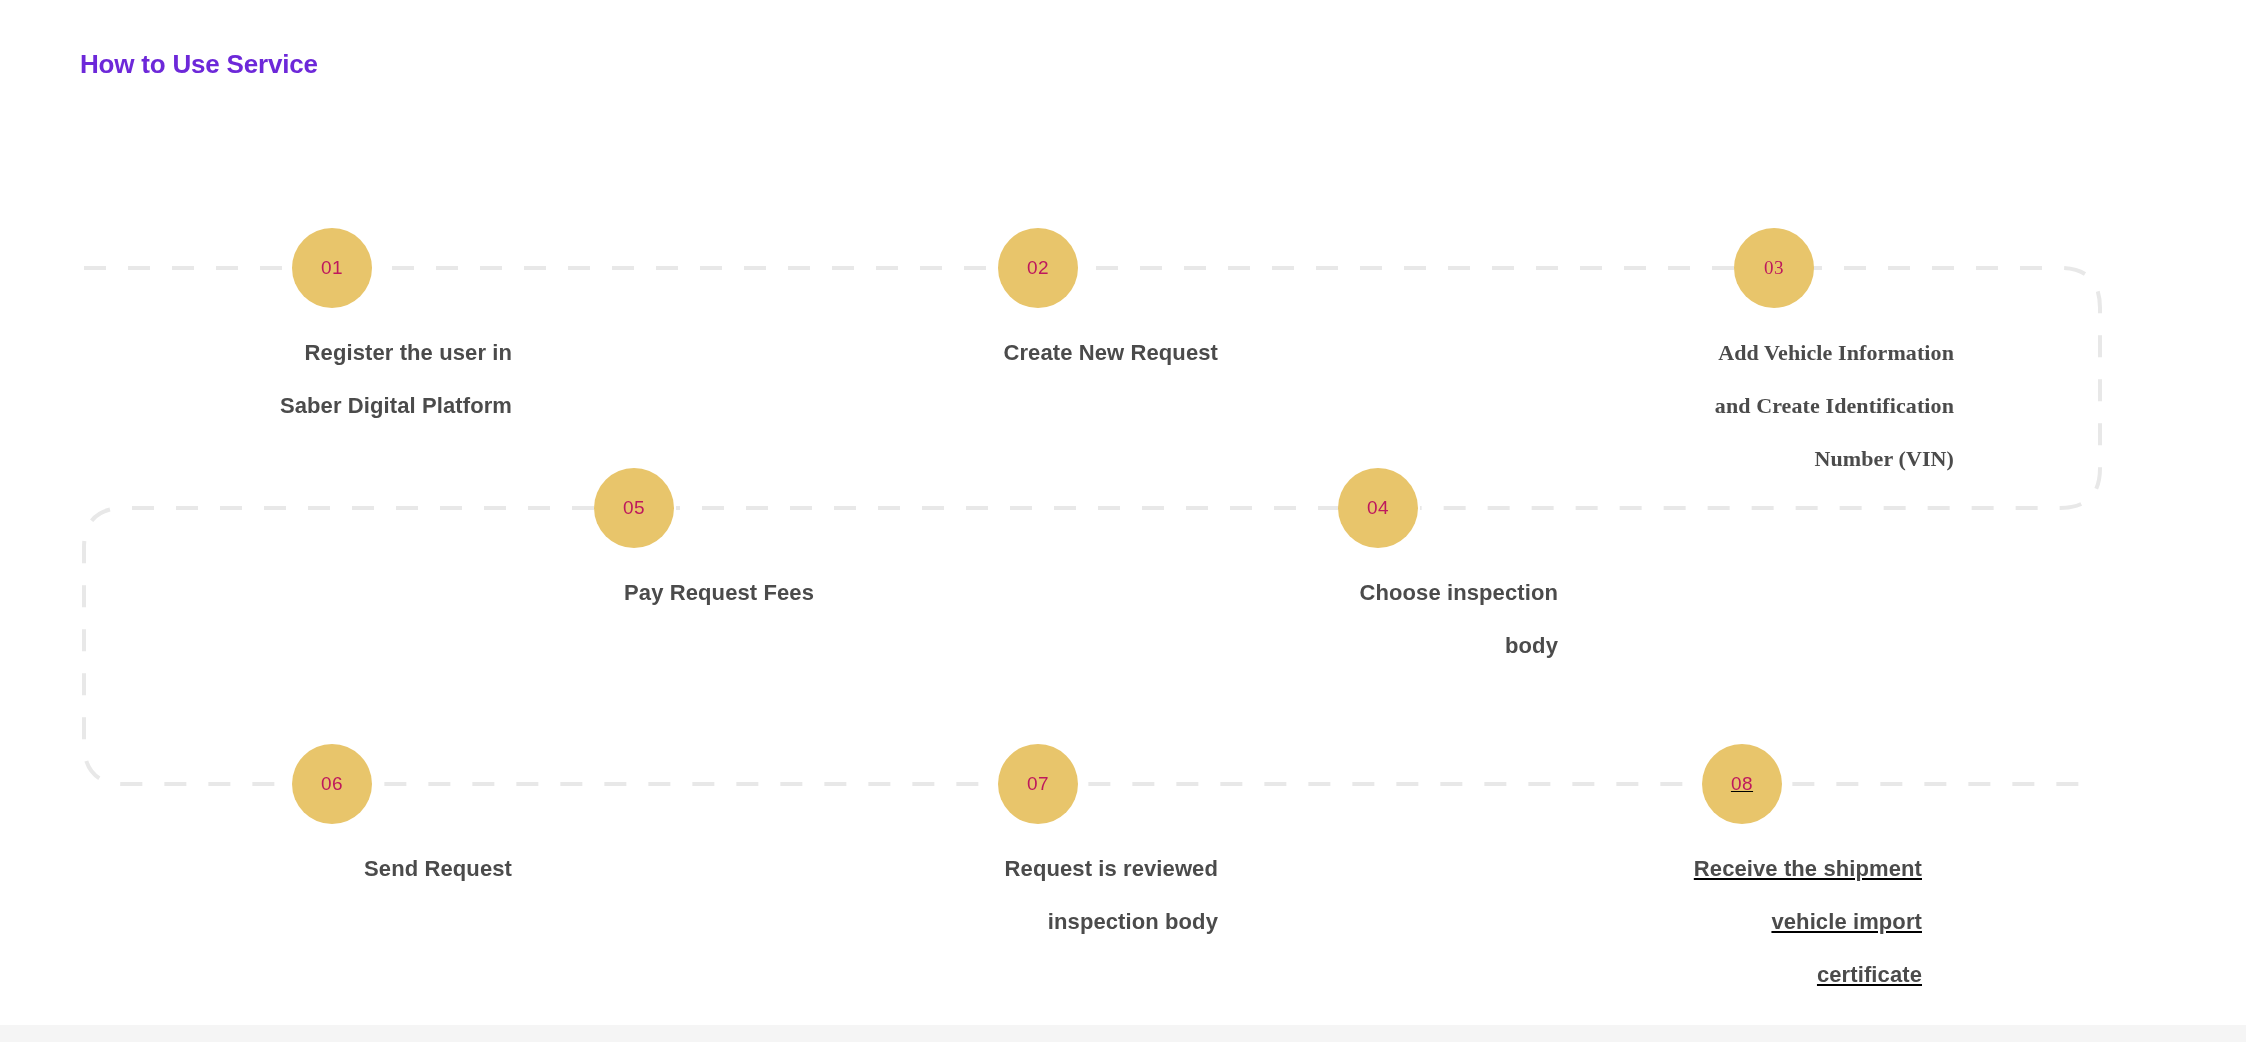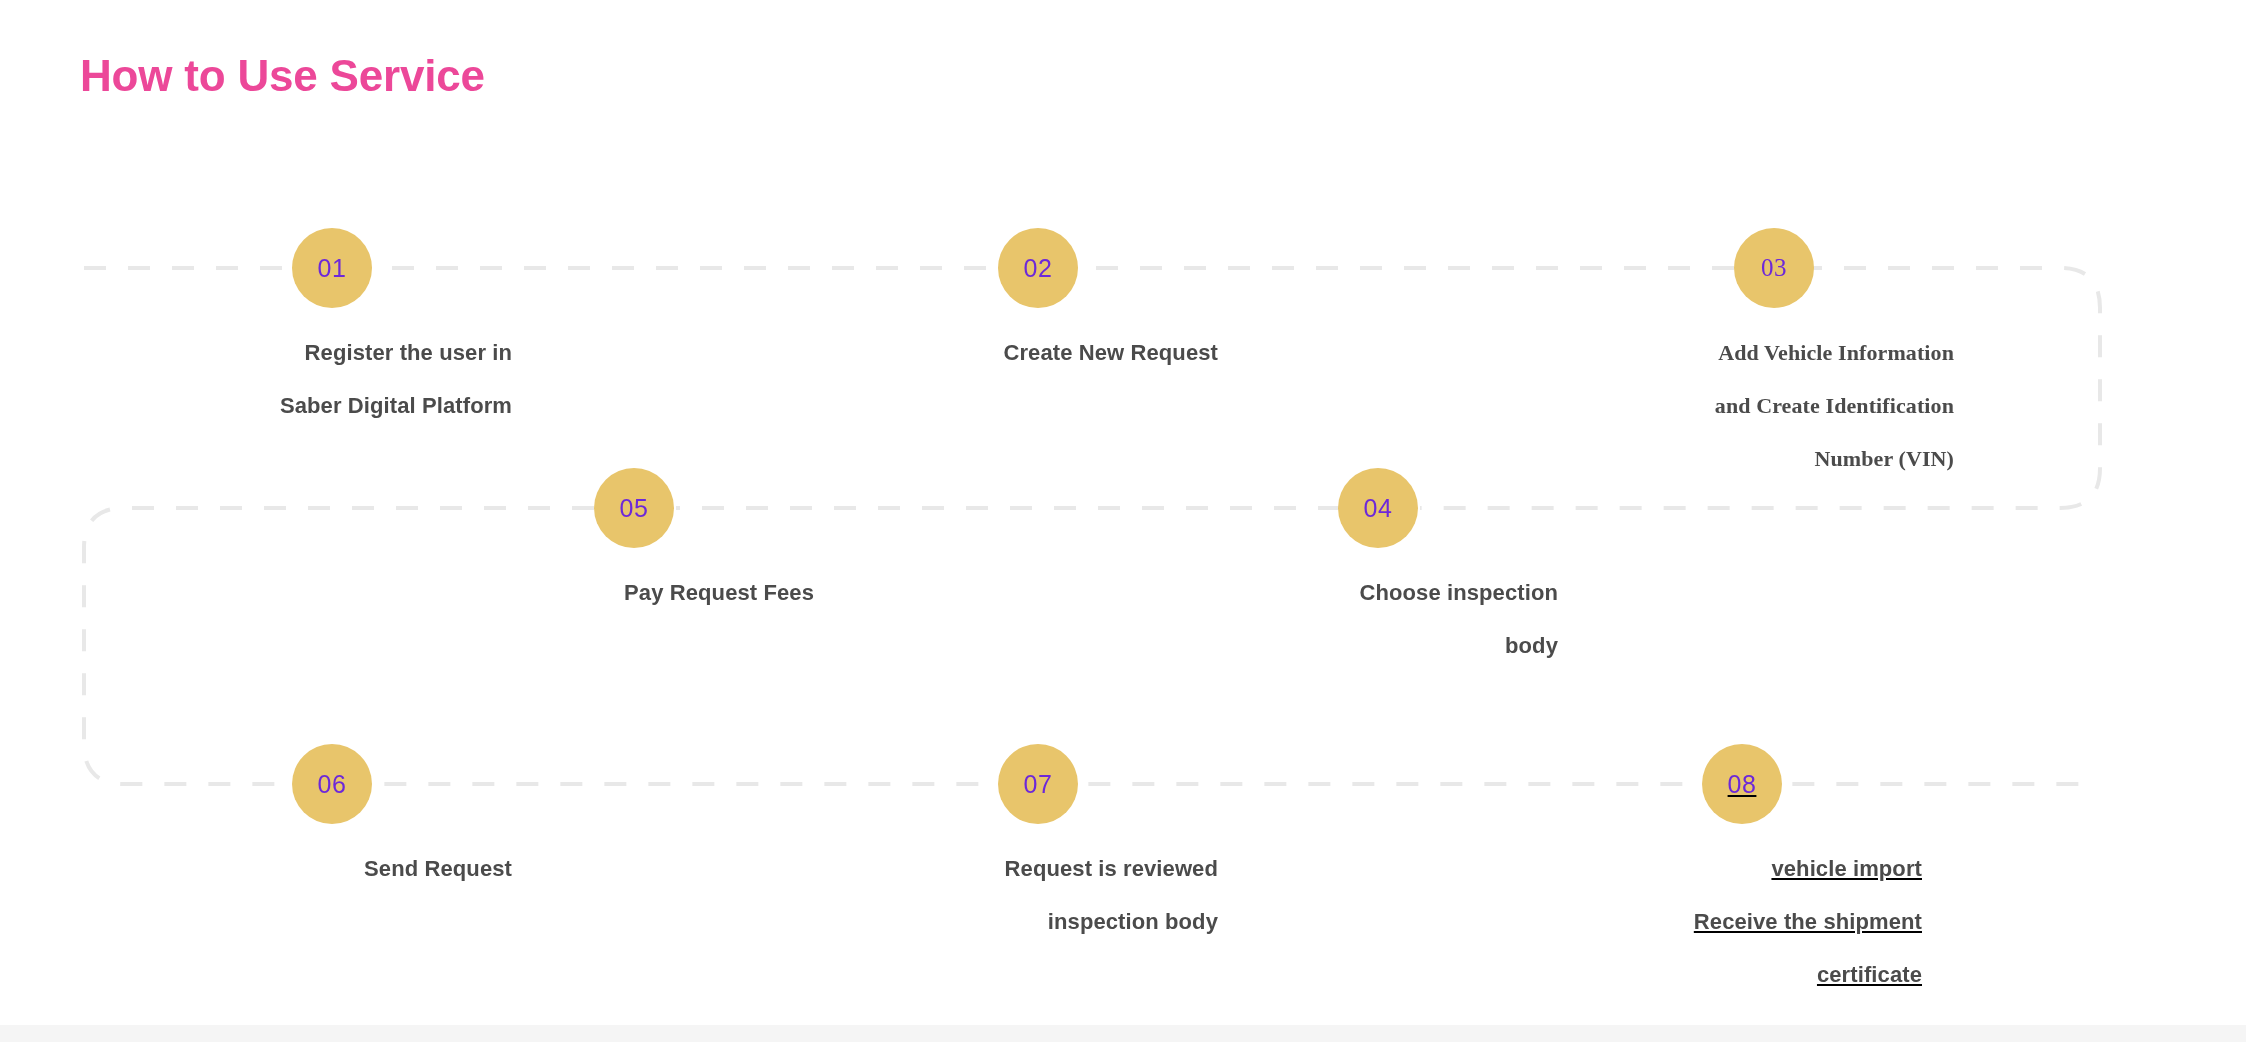--- a/index.html
+++ b/index.html
@@ -21,23 +21,23 @@
     height: 1042px;
     background: #ffffff;
     overflow: hidden;
   }
 
   
   #page-title {
     position: absolute;
     left: 80px;
     top: 20px;
-    font-size: 44px;
+    font-size: 26px;
     font-weight: bold;
-    color: #ec4899;
+    color: #6d28d9;
     letter-spacing: -0.2px;
     line-height: 54px;
     white-space: nowrap;
   }
 
   
   #connectors {
     position: absolute;
     left: 0;
     top: 0;
@@ -61,22 +61,22 @@
     margin-left: -180px;
     text-align: center;
   }
 
   .step-circle {
     width: 80px;
     height: 80px;
     margin: 0 auto;
     border-radius: 50%;
     background: #e8c56b;
-    color: #6d28d9;
-    font-size: 25px;
+    color: #be185d;
+    font-size: 19px;
     font-weight: normal;
     line-height: 80px;
     text-align: center;
     letter-spacing: 0.5px;
   }
 
   .step-label {
     margin-top: 18px;
     font-size: 22px;
     font-weight: bold;
@@ -169,22 +169,22 @@
       <div class="step-circle">07</div>
       <div class="step-label">
         <span class="line">Request is reviewed</span>
         <span class="line">inspection body</span>
       </div>
     </div>
 
     <div class="step" style="left:1742px; top:744px;text-decoration:underline;">
       <div class="step-circle">08</div>
       <div class="step-label">
+        <span class="line">Receive the shipment</span>
         <span class="line">vehicle import</span>
-        <span class="line">Receive the shipment</span>
         <span class="line">certificate</span>
       </div>
     </div>
 
   </div>
 
   <div id="footer-band"></div>
 
 </div>
 

